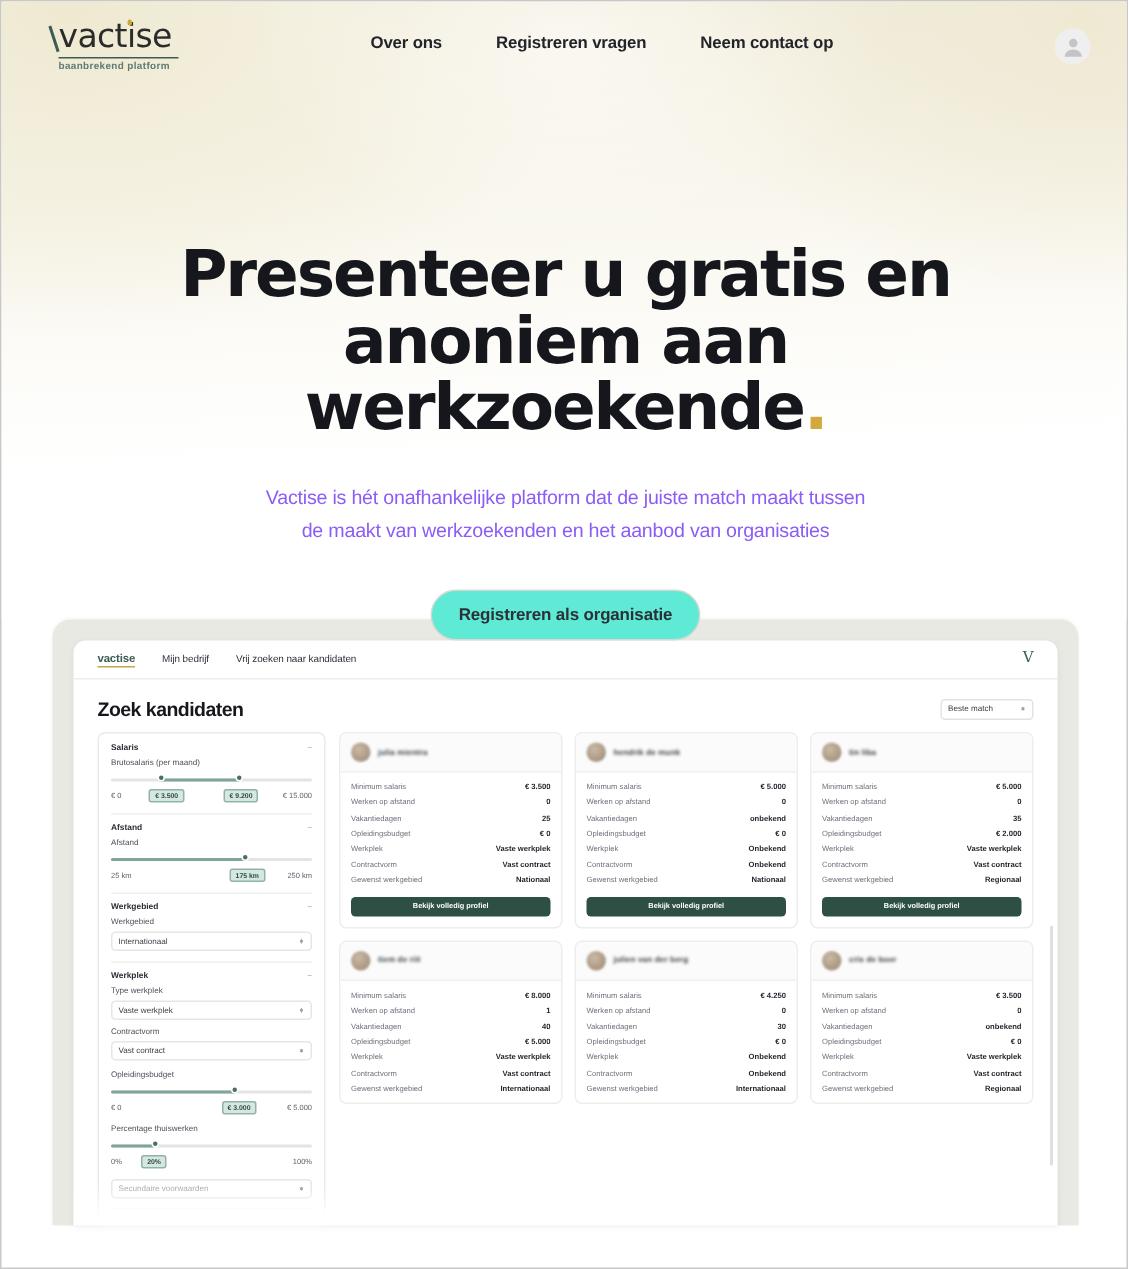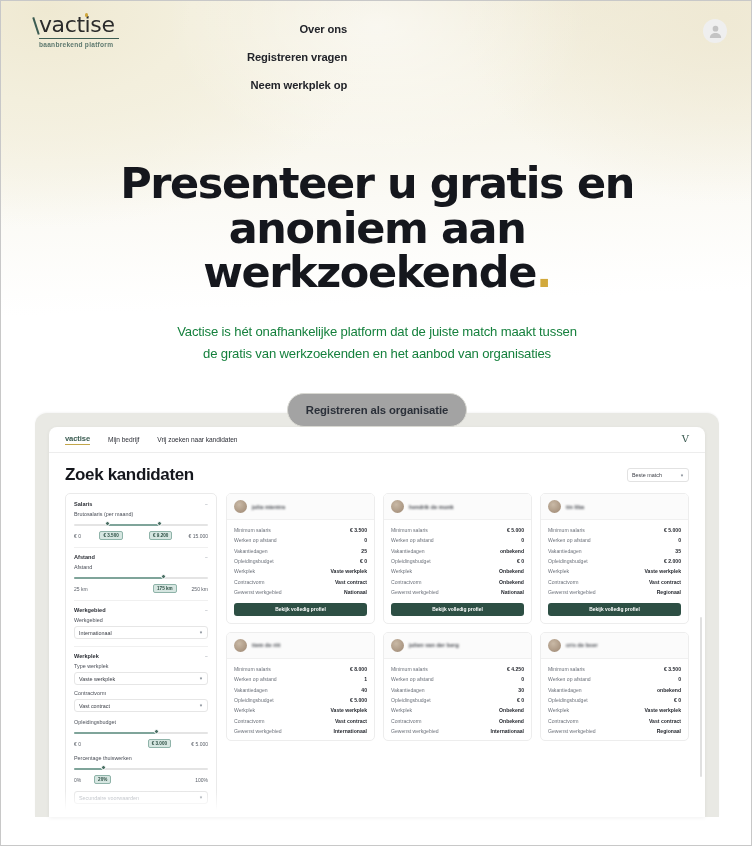--- a/index.html
+++ b/index.html
@@ -57,21 +57,21 @@
     margin-top: 2px; font-weight: 600;
   }
   .logo-slash {
     position: absolute; left: -4px; top: 3px;
     width: 1.5px; height: 18px; background: #3c5c52;
     transform: rotate(-18deg);
   }
 
   .nav-links {
     position: absolute; left: 246px; top: 22px;
-    display: flex; gap: 16px; align-items: flex-end; flex-direction: column;
+    display: flex; gap: 36px; align-items: flex-end;
   }
   .nav-link {
     font-size: 11.2px; color: #22242a; font-weight: 700;
     letter-spacing: -0.1px; cursor: pointer; white-space: nowrap;
   }
   .avatar {
     position: absolute; right: 26px; top: 18px;
     width: 24px; height: 24px; border-radius: 50%;
     background: #efefef; display: flex; align-items: center; justify-content: center;
   }
@@ -84,33 +84,33 @@
   }
   .hero h1 {
     font-size: 43px; line-height: 1.04; font-weight: 800;
     color: #15171d; letter-spacing: -1.4px;
     padding: 0 34px;
     font-family: "DejaVu Sans", sans-serif;
   }
   .hero h1 .accent { color: #d2a93c; }
   .hero-sub {
     margin-top: 26px;
-    font-size: 13.1px; line-height: 1.65; color: #15803d;
+    font-size: 13.1px; line-height: 1.65; color: #8b5cf6;
     letter-spacing: -0.15px;
   }
   .cta-row {
     margin-top: 29px; display: flex; justify-content: center; gap: 16px;
   }
   .btn {
     font-size: 11.3px; font-weight: 700; letter-spacing: -0.1px;
     border-radius: 6px; padding: 10px 18px; cursor: pointer;
     white-space: nowrap; border: 1px solid transparent;
   }
   .btn-primary { background: #2d4f44; color: #ffffff; }
-  .btn-secondary { background: #a3a3a3; color: #2b3039; border-color: #d8d8d2; border-radius: 17px; }
+  .btn-secondary { background: #5eead4; color: #2b3039; border-color: #d8d8d2; border-radius: 17px; }
 
   
   .mockup-outer {
     position: absolute; left: 34px; top: 412px;
     width: 684px; height: 404px;
     background: #e9e9e4;
     border-radius: 12px 12px 0 0;
     padding: 14px 14px 0 14px;
     box-shadow: 0 -1px 2px rgba(0,0,0,0.04);
     z-index: 4;
@@ -136,21 +136,21 @@
   .app-nav-item { font-size: 6.6px; color: #2e3038; letter-spacing: -0.05px; }
   .app-nav-right {
     position: absolute; right: 16px; top: 6px;
     font-size: 10px; color: #3c5c52; font-family: "DejaVu Serif", serif;
   }
 
   .app-head {
     display: flex; align-items: center; justify-content: space-between;
     padding: 12px 16px 8px 16px;
   }
-  .app-title { font-size: 17px; font-weight: 800; color: #15171d; letter-spacing: -0.35px; }
+  .app-title { font-size: 13px; font-weight: 800; color: #15171d; letter-spacing: -0.35px; }
   .sort-select {
     width: 62px; height: 14px; border: 1px solid #e2e2e2; border-radius: 3px;
     background: #ffffff; display: flex; align-items: center; justify-content: space-between;
     padding: 0 4px; font-size: 5.4px; color: #3a3d45;
   }
   .stepper { display: flex; flex-direction: column; gap: 1px; line-height: 0; }
   .stepper span { font-size: 4px; color: #9aa0a8; }
 
   .app-body { display: flex; gap: 9px; padding: 0 16px; }
 
@@ -255,36 +255,36 @@
       <div class="logo-slash"></div>
       <div class="logo-text">vactise</div>
       <div class="logo-dot"></div>
       <div class="logo-underline"></div>
       <div class="logo-sub">baanbrekend platform</div>
     </div>
 
     <div class="nav-links">
       <div class="nav-link">Over ons</div>
       <div class="nav-link">Registreren vragen</div>
-      <div class="nav-link">Neem werkplek op</div>
+      <div class="nav-link">Neem contact op</div>
     </div>
 
     <div class="avatar">
       <svg viewBox="0 0 24 24" fill="#c4c4c4" aria-hidden="true">
         <circle cx="12" cy="8" r="4"></circle>
         <path d="M4 21c0-4.4 3.6-7 8-7s8 2.6 8 7z"></path>
       </svg>
     </div>
   </div>
 
   <div class="hero">
     <h1><span>Presenteer u gratis en anoniem aan</span><br><span>werkzoekende</span><span class="accent">.</span></h1>
     <div class="hero-sub">
       <div>Vactise is hét onafhankelijke platform dat de juiste match maakt tussen</div>
-      <div>de gratis van werkzoekenden en het aanbod van organisaties</div>
+      <div>de maakt van werkzoekenden en het aanbod van organisaties</div>
     </div>
     <div class="cta-row">
       <div class="btn btn-secondary">Registreren als organisatie</div>
     </div>
   </div>
 
   <div class="mockup-outer">
     <div class="mockup-inner">
 
       <div class="app-nav">

